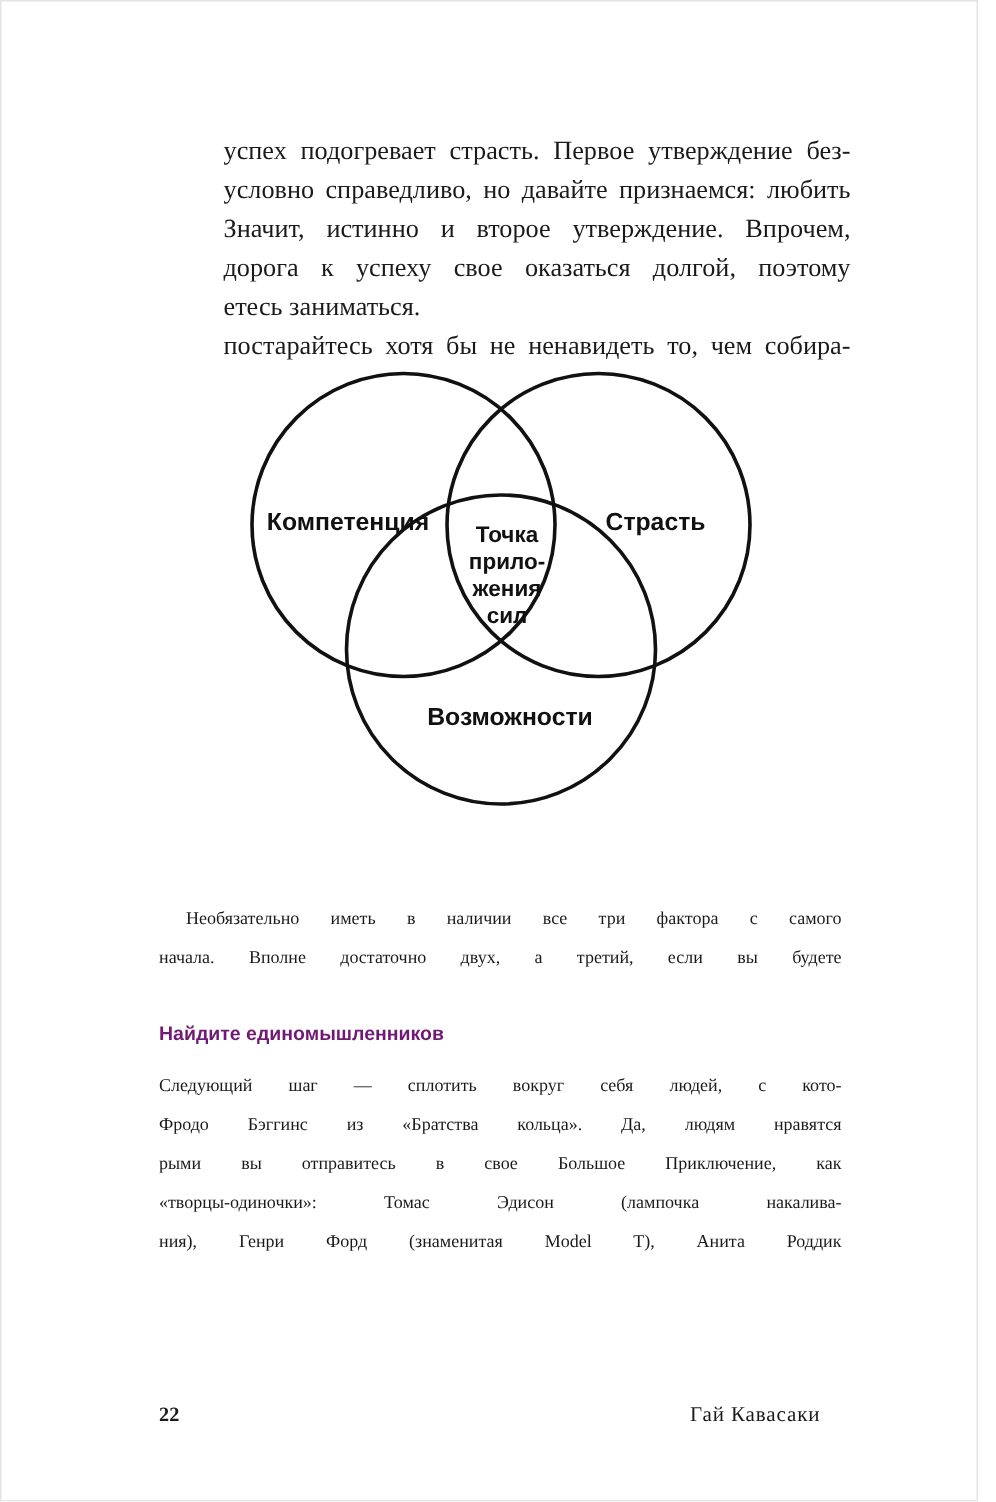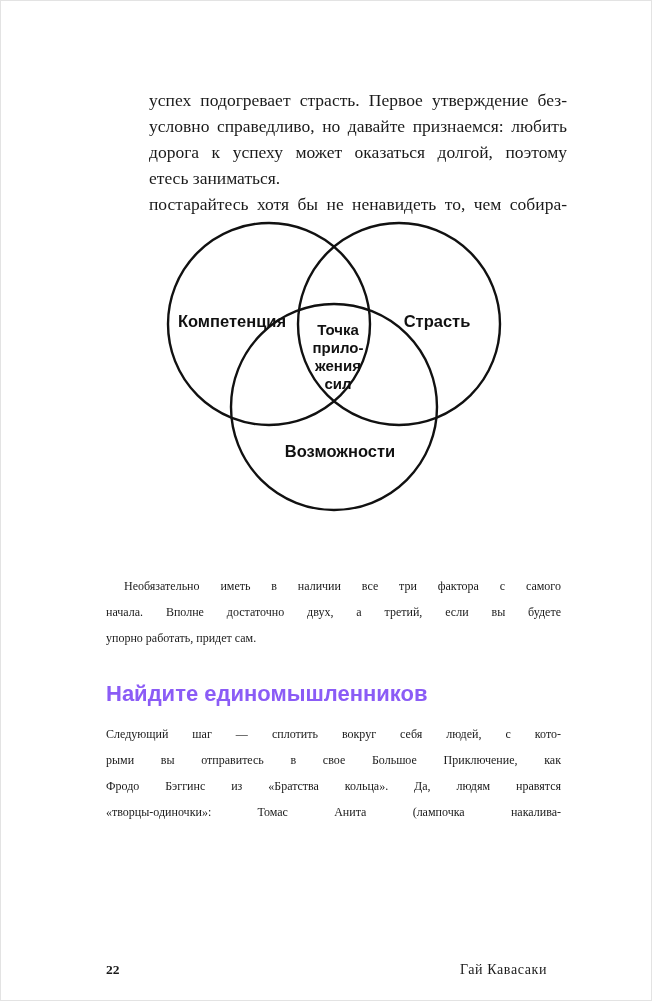--- a/index.html
+++ b/index.html
@@ -60,32 +60,32 @@
     margin: 34px 104px 0 105px;
     width: 455px;
     font-size: 12px;
     line-height: 26px;
   }
   .indent { text-indent: 18px; }
   .heading {
     margin: 30px 104px 0 105px;
     font-family: "Liberation Sans", sans-serif;
     font-weight: bold;
-    font-size: 22px;
-    color: #8b5cf6;
+    font-size: 13px;
+    color: #701a75;
   }
   .para-after-heading {
     margin-top: 14px;
   }
   
   .footer {
     position: absolute;
     left: 105px;
     right: 104px;
-    top: 936px;
+    top: 910px;
     display: flex;
     justify-content: space-between;
     align-items: baseline;
   }
   .pagenum {
     font-family: "Liberation Serif", serif;
     font-weight: bold;
     font-size: 13.5px;
   }
   .author {
@@ -96,21 +96,22 @@
   }
 </style>
 </head>
 <body>
 
 <div class="page">
 
   <div class="intro">
     <div class="line just">успех подогревает страсть. Первое утверждение без-</div>
     <div class="line just">условно справедливо, но давайте признаемся: любить</div>
-    <div class="line just">дорога к успеху может оказаться долгой, поэтому</div>
+    <div class="line just">Значит, истинно и второе утверждение. Впрочем,</div>
+    <div class="line just">дорога к успеху свое оказаться долгой, поэтому</div>
     <div class="line">етесь заниматься.</div>
     <div class="line just">постарайтесь хотя бы не ненавидеть то, чем собира-</div>
   </div>
 
   <svg class="venn" width="664" height="322" viewBox="0 0 664 322">
     <circle class="vc" cx="268" cy="107" r="101"></circle>
     <circle class="vc" cx="398" cy="107" r="101"></circle>
     <circle class="vc" cx="333" cy="190" r="103"></circle>
 
     <text class="vlabel" x="231" y="110">Компетенция</text>
@@ -119,30 +120,30 @@
 
     <text class="vcenter" x="337" y="118">Точка</text>
     <text class="vcenter" x="337" y="136">прило-</text>
     <text class="vcenter" x="337" y="154">жения</text>
     <text class="vcenter" x="337" y="172">сил</text>
   </svg>
 
   <div class="para">
     <div class="line just indent">Необязательно иметь в наличии все три фактора с самого</div>
     <div class="line just">начала. Вполне достаточно двух, а третий, если вы будете</div>
-    <div class="line">упорно работать, придет сам.</div>
   </div>
 
   <h2 class="heading">Найдите единомышленников</h2>
 
   <div class="para para-after-heading">
     <div class="line just">Следующий шаг — сплотить вокруг себя людей, с кото-</div>
+    <div class="line just">Фродо Бэггинс из «Братства кольца». Да, людям нравятся</div>
     <div class="line just">рыми вы отправитесь в свое Большое Приключение, как</div>
-    <div class="line just">Фродо Бэггинс из «Братства кольца». Да, людям нравятся</div>
-    <div class="line just">«творцы-одиночки»: Томас Анита (лампочка накалива-</div>
+    <div class="line just">«творцы-одиночки»: Томас Эдисон (лампочка накалива-</div>
+    <div class="line just">ния), Генри Форд (знаменитая Model T), Анита Роддик</div>
   </div>
 
   <div class="footer">
     <span class="pagenum">22</span>
     <span class="author">Гай Кавасаки</span>
   </div>
 
 </div>
 
 </body></html>

